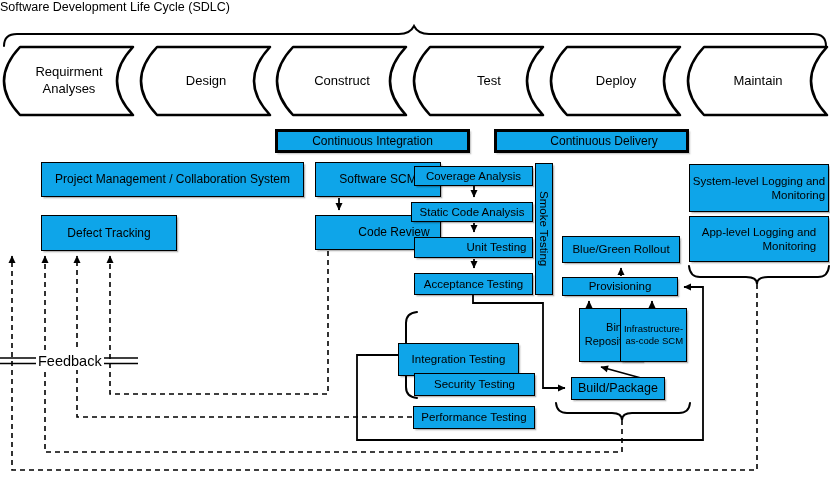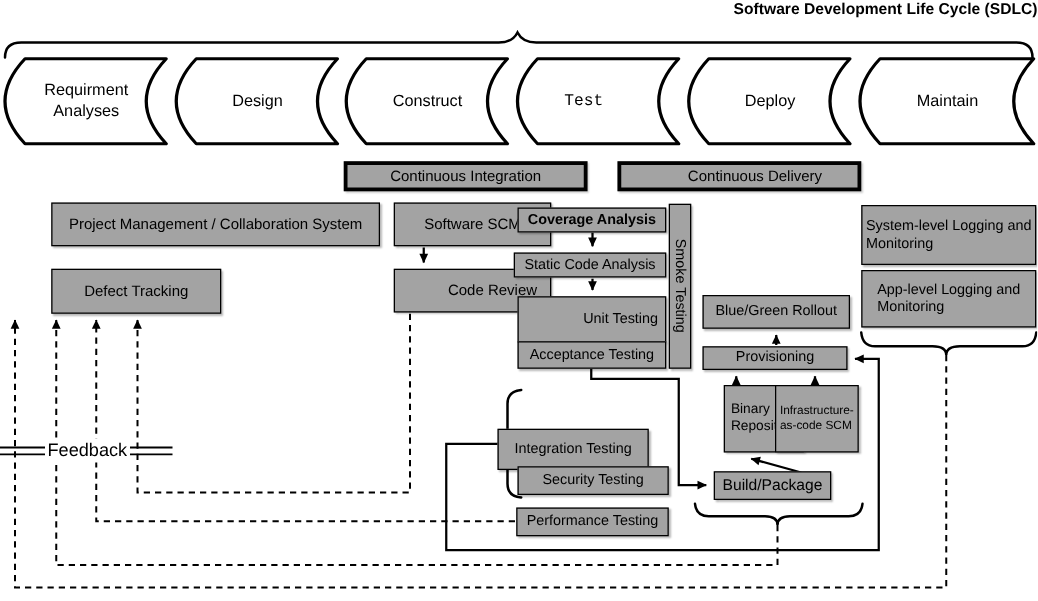--- a/index.html
+++ b/index.html
@@ -7,34 +7,34 @@
     position:relative;width:830px;height:481px;background:#ffffff;
     font-family:"Liberation Sans","DejaVu Sans",sans-serif;color:#000;overflow:hidden;
   }
   #wires{position:absolute;left:0;top:0;z-index:1;}
   .cyl{fill:#ffffff;stroke:#000;stroke-width:2.5;stroke-linejoin:round;}
   .brace{fill:none;stroke:#000;stroke-width:2;stroke-linecap:round;}
   .con{fill:none;stroke:#000;stroke-width:1.8;}
   .fb{fill:none;stroke:#000;stroke-width:1.6;stroke-dasharray:5 4;}
   .dbl{fill:none;stroke:#000;stroke-width:1.5;}
   .box{
-    position:absolute;z-index:2;background:#a3a3a3;border:1.6px solid #000;
-    display:flex;align-items:center;justify-content:center;text-align:left;
+    position:absolute;z-index:2;background:#0ea5e9;border:1.6px solid #000;
+    display:flex;align-items:center;justify-content:center;text-align:right;
     font-size:11.5px;line-height:1.25;white-space:pre-line;
     box-shadow:1.5px 1.5px 1.5px rgba(0,0,0,0.28);box-sizing:border-box;
   }
   .band{border-width:3px;font-size:12px;box-shadow:1.5px 1.5px 1.5px rgba(0,0,0,0.2);}
   .big{font-size:12px;margin-left:39px;}
   .vert{writing-mode:vertical-rl;font-size:11.5px;}
   .cyl-label{
     position:absolute;z-index:2;display:flex;align-items:center;justify-content:center;
     text-align:center;font-size:13px;line-height:1.3;white-space:pre-line;background:transparent;border:none;
   }
   #title{
-    position:absolute;z-index:2;left:0;top:6;width:830px;text-align:right;font-size:12.5px;font-weight:bold;
+    position:absolute;z-index:2;left:0;top:6;width:830px;text-align:left;font-size:12.5px;
   }
   #feedback{
     position:absolute;z-index:3;left:36px;top:351px;height:19px;padding:0 2px;
     background:#fff;font-size:14.5px;display:flex;align-items:center;
   }
 </style>
 </head>
 <body>
 
 <div id="stage">
@@ -77,36 +77,36 @@
 
     <path class="dbl" d="M0 358 L39 358 M0 363.5 L39 363.5 M100 358 L138 358 M100 363.5 L138 363.5"></path>
   </svg>
 
   <div id="title">Software Development Life Cycle (SDLC)</div>
 
   <div class="cyl-label" style="left:16px;top:47px;width:106px;height:68px;">Requirment
 Analyses</div>
   <div class="cyl-label" style="left:153px;top:47px;width:106px;height:68px;">Design</div>
   <div class="cyl-label" style="left:289px;top:47px;width:106px;height:68px;">Construct</div>
-  <div class="cyl-label" style="left:414px;top:47px;width:106px;height:68px;font-family:Liberation Mono, monospace;">Test</div>
+  <div class="cyl-label" style="left:436px;top:47px;width:106px;height:68px;">Test</div>
   <div class="cyl-label" style="left:563px;top:47px;width:106px;height:68px;">Deploy</div>
   <div class="cyl-label" style="left:700px;top:47px;width:116px;height:68px;">Maintain</div>
 
   <div class="box band" style="left:275px;top:129px;width:195px;height:24px;">Continuous Integration</div>
   <div class="box band" style="left:494px;top:129px;width:195px;height:24px;padding-left:25px;">Continuous Delivery</div>
 
   <div class="box big" style="left:2px;top:162px;width:263px;height:35px;">Project Management / Collaboration System</div>
   <div class="box big" style="left:2px;top:215px;width:136px;height:36px;">Defect Tracking</div>
 
   <div class="box big" style="left:276px;top:162px;width:126px;height:35px;">Software SCM</div>
   <div class="box big" style="left:276px;top:215px;width:126px;height:35px;padding-left:32px;">Code Review</div>
 
-  <div class="box" style="left:414px;top:166px;width:119px;height:20px;font-weight:bold;">Coverage Analysis</div>
+  <div class="box" style="left:414px;top:166px;width:119px;height:20px;">Coverage Analysis</div>
   <div class="box" style="left:411px;top:202px;width:122px;height:20px;">Static Code Analysis</div>
-  <div class="box" style="left:414px;top:237px;width:119px;height:37px;padding-left:46px;">Unit Testing</div>
+  <div class="box" style="left:414px;top:237px;width:119px;height:21px;padding-left:46px;">Unit Testing</div>
   <div class="box" style="left:414px;top:273px;width:119px;height:22px;">Acceptance Testing</div>
   <div class="box vert" style="left:535px;top:163px;width:18px;height:132px;">Smoke Testing</div>
 
   <div class="box" style="left:398px;top:343px;width:121px;height:33px;">Integration Testing</div>
   <div class="box" style="left:414px;top:373px;width:121px;height:23px;">Security Testing</div>
   <div class="box" style="left:413px;top:406px;width:122px;height:23px;">Performance Testing</div>
 
   <div class="box" style="left:562px;top:236px;width:118px;height:27px;">Blue/Green Rollout</div>
   <div class="box" style="left:562px;top:277px;width:116px;height:19px;">Provisioning</div>
   <div class="box" style="left:556px;top:308px;width:64px;height:54px;font-size:11px;margin-left:23px;">Binary

